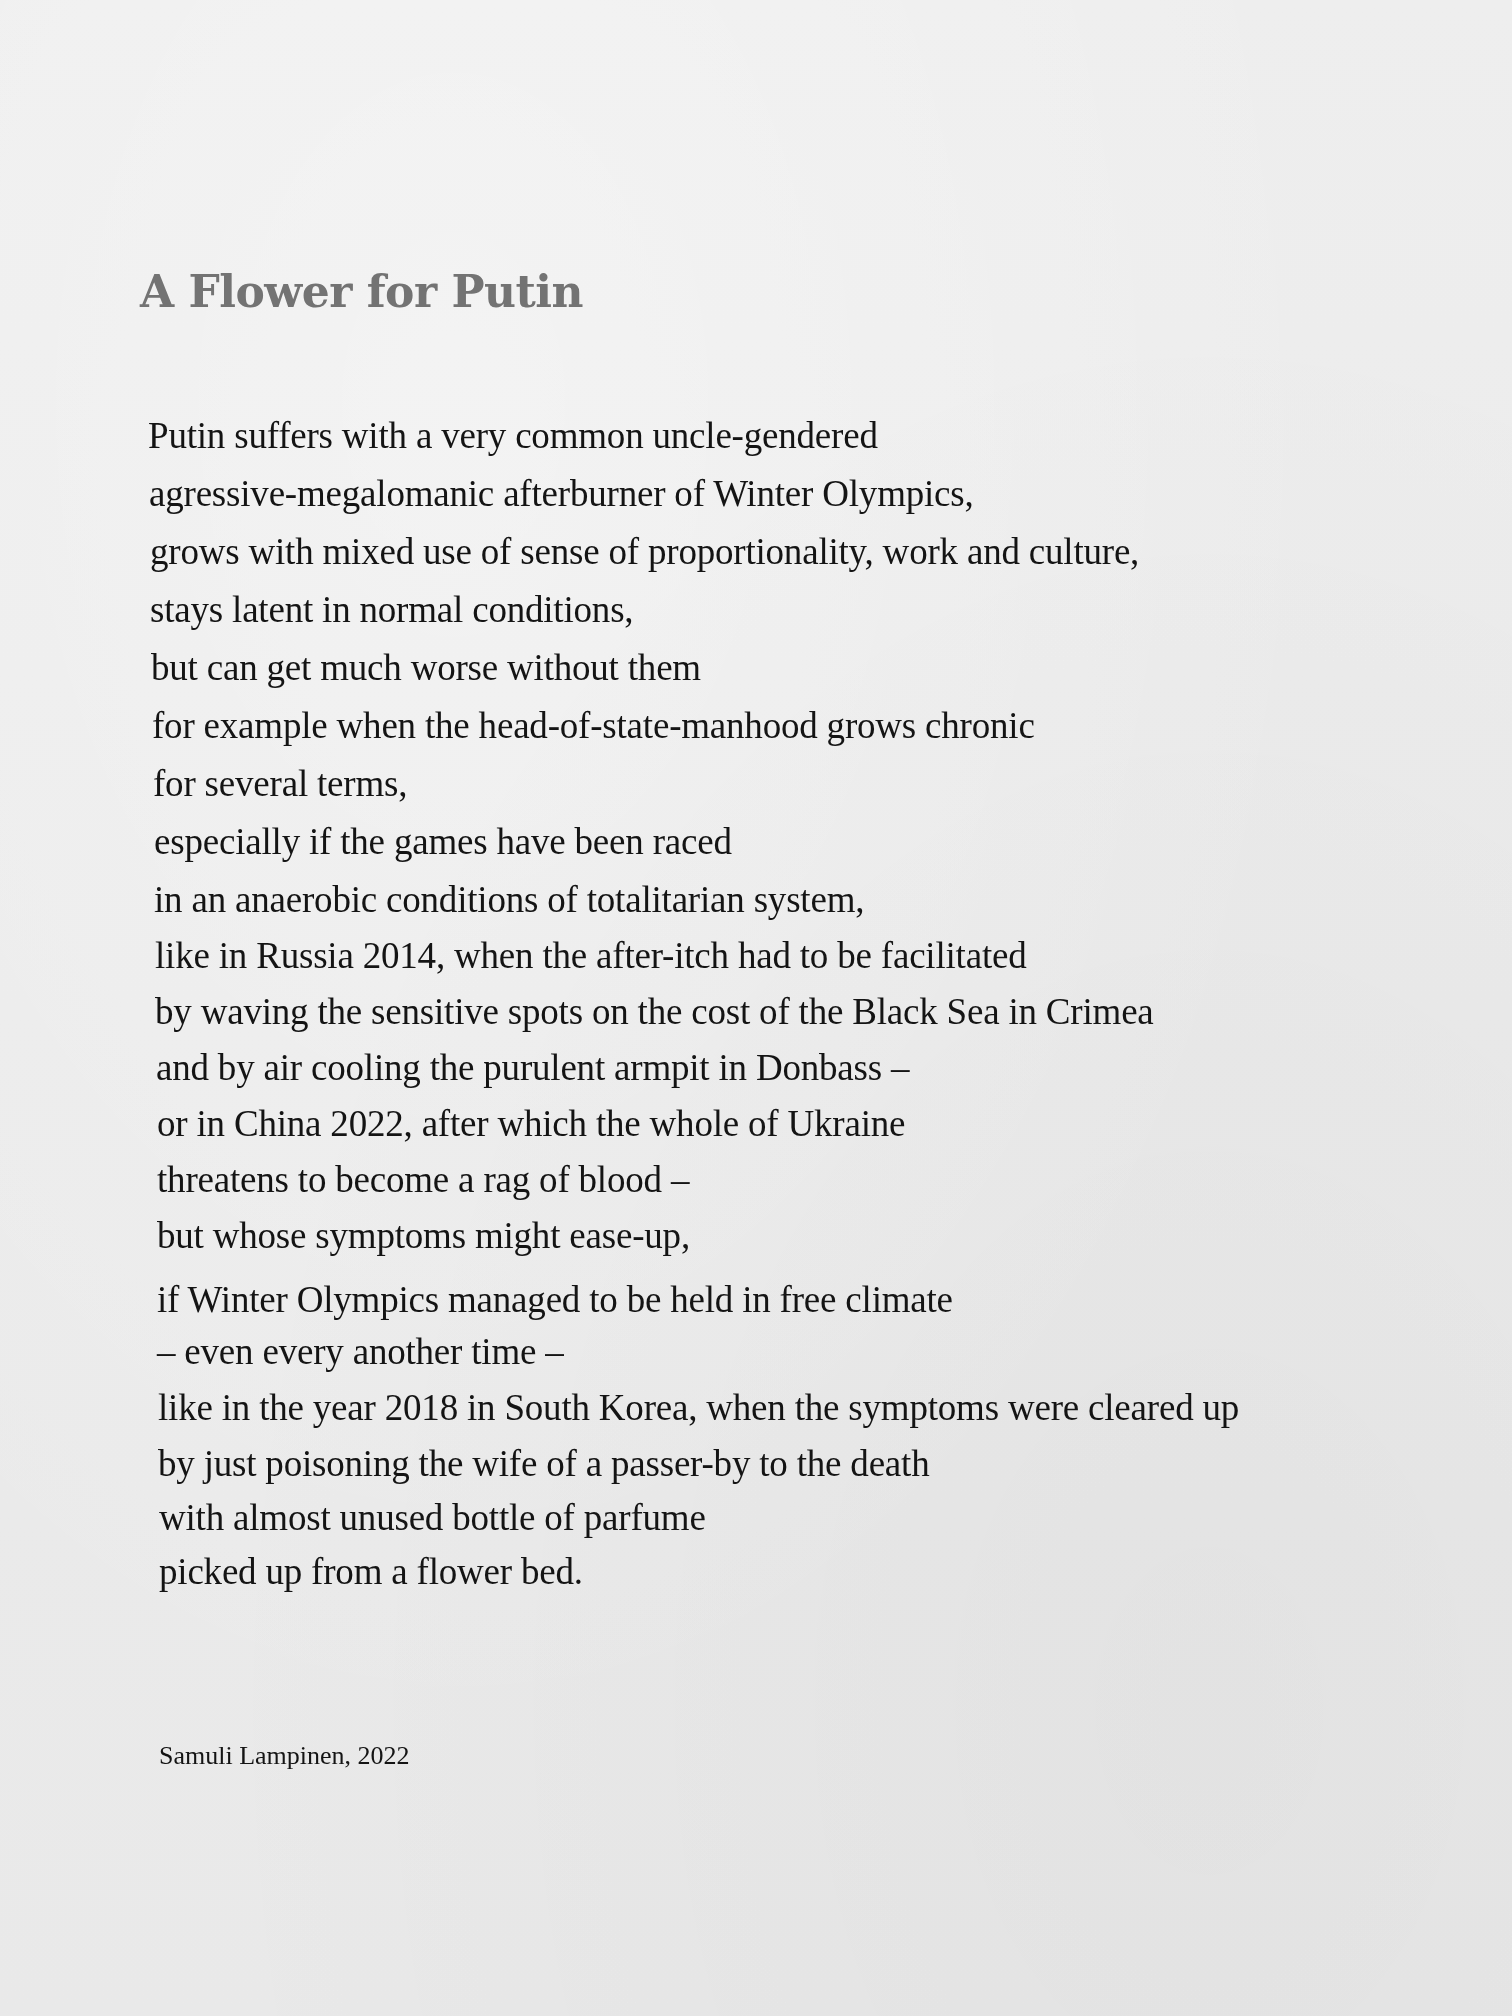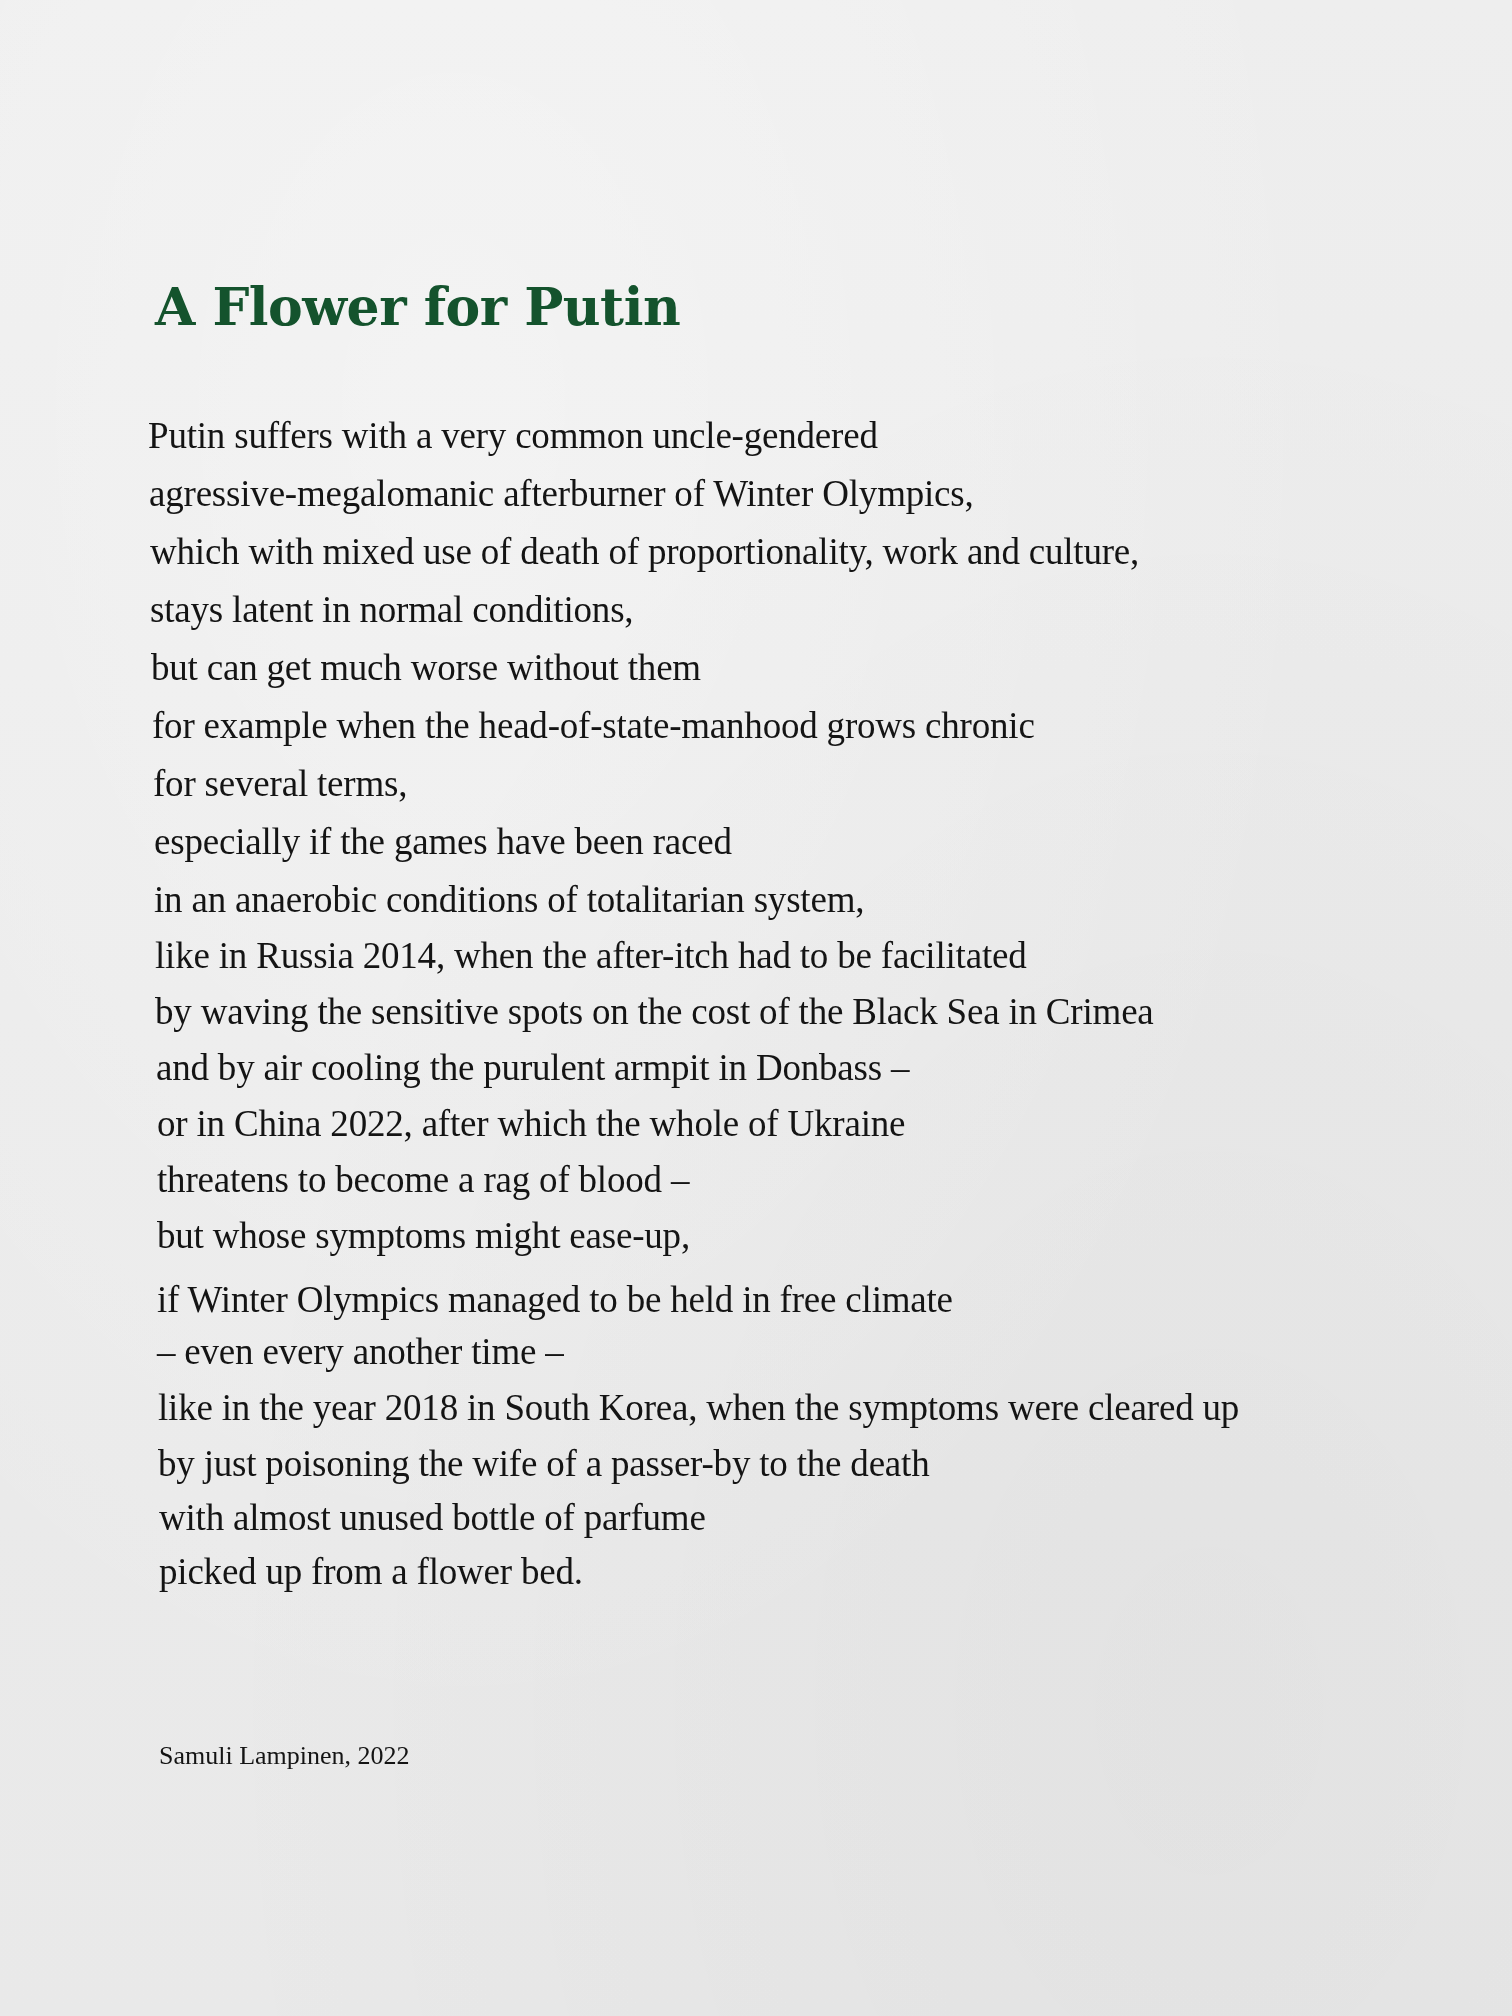--- a/index.html
+++ b/index.html
@@ -22,27 +22,27 @@
       position: absolute;
       left: 0;
       top: 0;
       width: 1512px;
       height: 2016px;
     }
     .title {
       position: absolute;
       left: 140px;
       top: 252px;
-      margin: 15px;
+      margin: 0;
       font-family: "DejaVu Serif", serif;
       font-weight: bold;
-      font-size: 52px;
+      font-size: 44px;
       line-height: 80px;
       letter-spacing: -0.5px;
-      color: #14532d;
+      color: #737373;
       white-space: nowrap;
     }
     .poem {
       position: absolute;
       left: 0;
       top: 0;
       margin: 0;
       padding: 0;
       list-style: none;
     }
@@ -70,21 +70,21 @@
 </head>
 <body>
 
 <div class="page">
 
   <h1 class="title">A Flower for Putin</h1>
 
   <div class="poem">
     <div class="poem-line" style="left:148px; top:414px;">Putin suffers with a very common uncle-gendered</div>
     <div class="poem-line" style="left:149px; top:472px;">agressive-megalomanic afterburner of Winter Olympics,</div>
-    <div class="poem-line" style="left:150px; top:530px;">which with mixed use of death of proportionality, work and culture,</div>
+    <div class="poem-line" style="left:150px; top:530px;">grows with mixed use of sense of proportionality, work and culture,</div>
     <div class="poem-line" style="left:150px; top:588px;">stays latent in normal conditions,</div>
     <div class="poem-line" style="left:151px; top:646px;">but can get much worse without them</div>
     <div class="poem-line" style="left:152px; top:704px;">for example when the head-of-state-manhood grows chronic</div>
     <div class="poem-line" style="left:153px; top:762px;">for several terms,</div>
     <div class="poem-line" style="left:154px; top:820px;">especially if the games have been raced</div>
     <div class="poem-line" style="left:154px; top:878px;">in an anaerobic conditions of totalitarian system,</div>
     <div class="poem-line" style="left:155px; top:934px;">like in Russia 2014, when the after-itch had to be facilitated</div>
     <div class="poem-line" style="left:155px; top:990px;">by waving the sensitive spots on the cost of the Black Sea in Crimea</div>
     <div class="poem-line" style="left:156px; top:1046px;">and by air cooling the purulent armpit in Donbass –</div>
     <div class="poem-line" style="left:157px; top:1102px;">or in China 2022, after which the whole of Ukraine</div>

